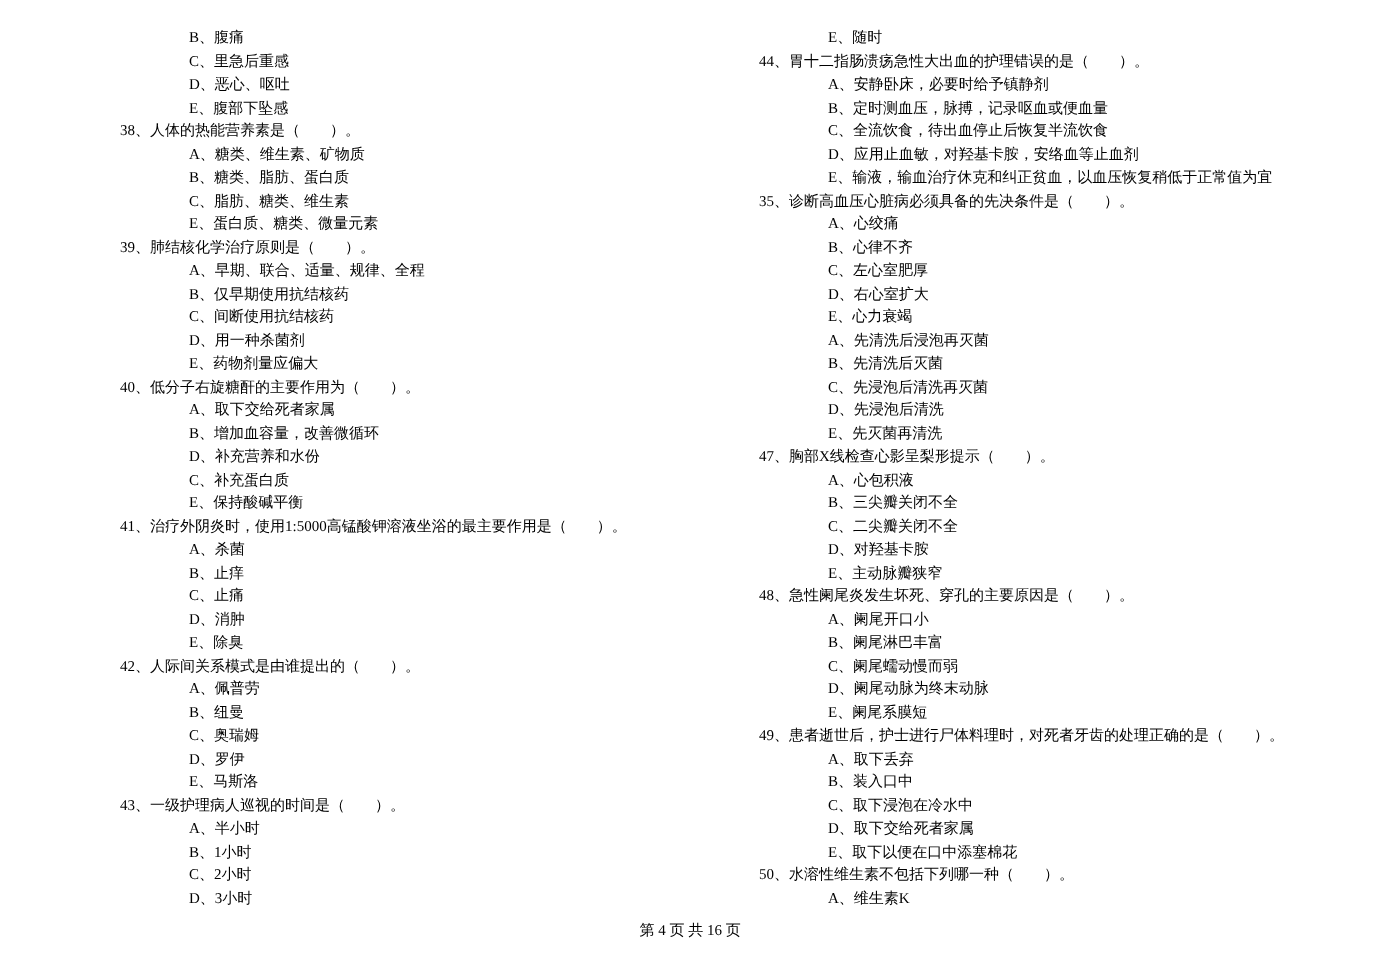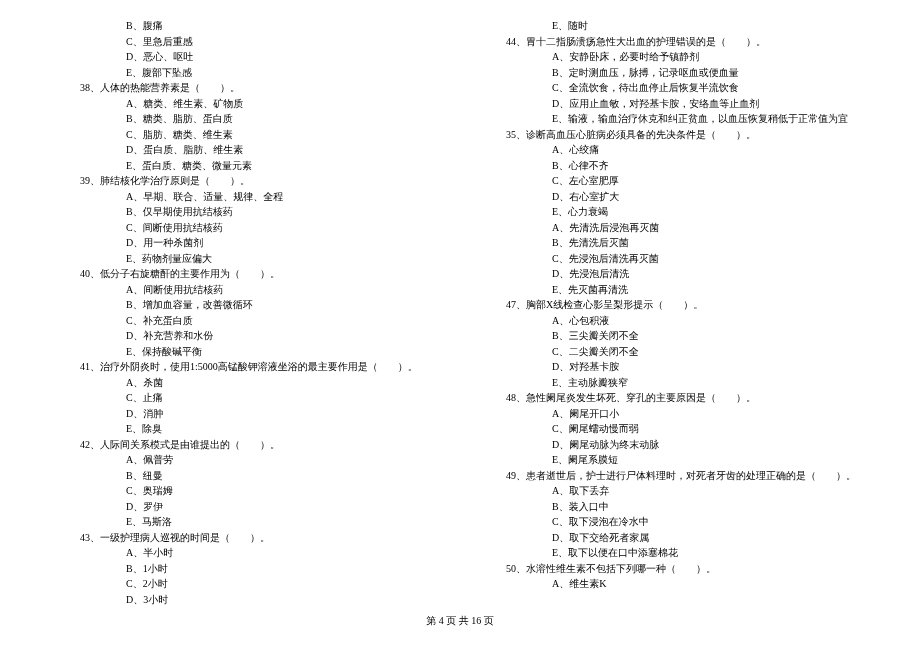--- a/index.html
+++ b/index.html
@@ -14,20 +14,21 @@
       font-family: "SimSun", "宋体", serif;
       font-size: 10px;
       line-height: 1.55;
       color: #000000;
       position: relative;
       overflow: hidden;
     }
     .page {
       display: flex;
       padding: 18px 0 0 0;
+      align-items: flex-end;
     }
     .column {
       flex: 1;
       padding: 0 20px 0 108px;
     }
     .column.right {
       padding: 0 20px 0 40px;
     }
     .option-line {
       display: block;
@@ -58,36 +59,36 @@
 <div class="page">
   <div class="column left" id="col-left">
       <span class="option-line option-indent">B、腹痛</span>
       <span class="option-line option-indent">C、里急后重感</span>
       <span class="option-line option-indent">D、恶心、呕吐</span>
       <span class="option-line option-indent">E、腹部下坠感</span>
       <span class="question-line question-indent">38、人体的热能营养素是（　　）。</span>
       <span class="option-line option-indent">A、糖类、维生素、矿物质</span>
       <span class="option-line option-indent">B、糖类、脂肪、蛋白质</span>
       <span class="option-line option-indent">C、脂肪、糖类、维生素</span>
-      <span class="option-line option-indent">D、蛋白质、脂肪、维生素</span>
       <span class="option-line option-indent">E、蛋白质、糖类、微量元素</span>
       <span class="question-line question-indent">39、肺结核化学治疗原则是（　　）。</span>
       <span class="option-line option-indent">A、早期、联合、适量、规律、全程</span>
       <span class="option-line option-indent">B、仅早期使用抗结核药</span>
       <span class="option-line option-indent">C、间断使用抗结核药</span>
       <span class="option-line option-indent">D、用一种杀菌剂</span>
       <span class="option-line option-indent">E、药物剂量应偏大</span>
       <span class="question-line question-indent">40、低分子右旋糖酐的主要作用为（　　）。</span>
-      <span class="option-line option-indent">A、间断使用抗结核药</span>
+      <span class="option-line option-indent">A、取下交给死者家属</span>
       <span class="option-line option-indent">B、增加血容量，改善微循环</span>
+      <span class="option-line option-indent">D、补充营养和水份</span>
       <span class="option-line option-indent">C、补充蛋白质</span>
-      <span class="option-line option-indent">D、补充营养和水份</span>
       <span class="option-line option-indent">E、保持酸碱平衡</span>
       <span class="question-line question-indent">41、治疗外阴炎时，使用1:5000高锰酸钾溶液坐浴的最主要作用是（　　）。</span>
       <span class="option-line option-indent">A、杀菌</span>
+      <span class="option-line option-indent">B、止痒</span>
       <span class="option-line option-indent">C、止痛</span>
       <span class="option-line option-indent">D、消肿</span>
       <span class="option-line option-indent">E、除臭</span>
       <span class="question-line question-indent">42、人际间关系模式是由谁提出的（　　）。</span>
       <span class="option-line option-indent">A、佩普劳</span>
       <span class="option-line option-indent">B、纽曼</span>
       <span class="option-line option-indent">C、奥瑞姆</span>
       <span class="option-line option-indent">D、罗伊</span>
       <span class="option-line option-indent">E、马斯洛</span>
       <span class="question-line question-indent">43、一级护理病人巡视的时间是（　　）。</span>
@@ -116,20 +117,21 @@
       <span class="option-line option-indent">D、先浸泡后清洗</span>
       <span class="option-line option-indent">E、先灭菌再清洗</span>
       <span class="question-line question-indent">47、胸部X线检查心影呈梨形提示（　　）。</span>
       <span class="option-line option-indent">A、心包积液</span>
       <span class="option-line option-indent">B、三尖瓣关闭不全</span>
       <span class="option-line option-indent">C、二尖瓣关闭不全</span>
       <span class="option-line option-indent">D、对羟基卡胺</span>
       <span class="option-line option-indent">E、主动脉瓣狭窄</span>
       <span class="question-line question-indent">48、急性阑尾炎发生坏死、穿孔的主要原因是（　　）。</span>
       <span class="option-line option-indent">A、阑尾开口小</span>
+      <span class="option-line option-indent">B、阑尾淋巴丰富</span>
       <span class="option-line option-indent">C、阑尾蠕动慢而弱</span>
       <span class="option-line option-indent">D、阑尾动脉为终末动脉</span>
       <span class="option-line option-indent">E、阑尾系膜短</span>
       <span class="question-line question-indent">49、患者逝世后，护士进行尸体料理时，对死者牙齿的处理正确的是（　　）。</span>
       <span class="option-line option-indent">A、取下丢弃</span>
       <span class="option-line option-indent">B、装入口中</span>
       <span class="option-line option-indent">C、取下浸泡在冷水中</span>
       <span class="option-line option-indent">D、取下交给死者家属</span>
       <span class="option-line option-indent">E、取下以便在口中添塞棉花</span>
       <span class="question-line question-indent">50、水溶性维生素不包括下列哪一种（　　）。</span>

